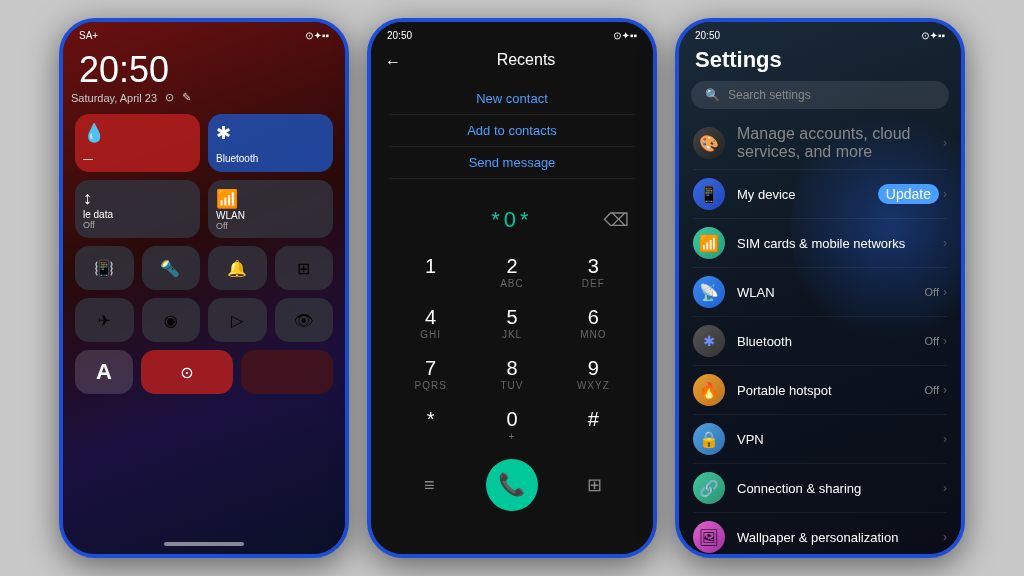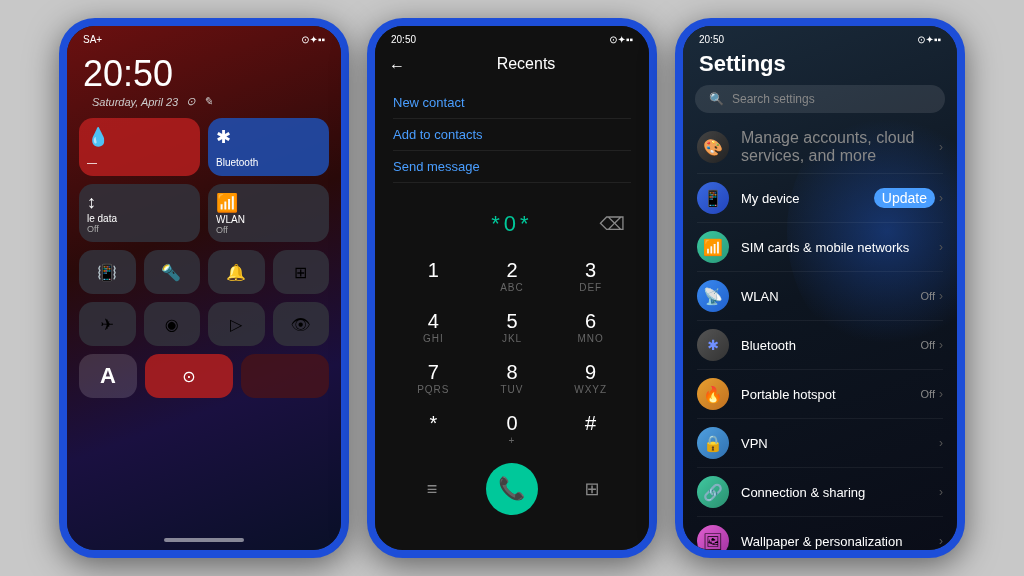--- a/index.html
+++ b/index.html
@@ -14,21 +14,21 @@
       font-family: 'Arial', sans-serif;
       overflow: hidden;
     }
 
     
     .phone {
       width: 290px;
       height: 540px;
       background: #1a1a1a;
       border-radius: 36px;
-      border: 8px solid #1d4ed8;
+      border: 4px solid #1d4ed8;
       overflow: hidden;
       position: relative;
       flex-shrink: 0;
       box-shadow: 0 8px 32px rgba(0,0,0,0.5);
     }
 
     .phone-screen {
       width: 100%;
       height: 100%;
       position: relative;
@@ -54,25 +54,24 @@
 
     .p1-time {
       color: #fff;
       font-size: 36px;
       font-weight: 300;
       padding: 4px 16px 0;
     }
     .p1-date {
       color: #ccc;
       font-size: 11px;
-      padding: 0 25px 10px;
+      padding: 0 8px 10px;
       display: flex;
       align-items: center;
       gap: 8px;
-      font-style: italic;
     }
 
     .p1-grid {
       display: grid;
       grid-template-columns: repeat(4, 1fr);
       gap: 8px;
       padding: 0 12px;
     }
 
     .p1-tile {
@@ -182,20 +181,21 @@
       display: flex;
       align-items: center;
       padding: 6px 14px;
       gap: 12px;
     }
     .p2-back { font-size: 16px; cursor: pointer; }
     .p2-title { font-size: 16px; font-weight: 500; flex: 1; text-align: center; }
 
     .p2-contacts {
       padding: 8px 18px;
+      text-align: center;
     }
     .p2-contact-item {
       color: #4a9eff;
       font-size: 13px;
       padding: 8px 0;
       border-bottom: 1px solid #222;
     }
 
     .p2-dialpad-display {
       display: flex;

